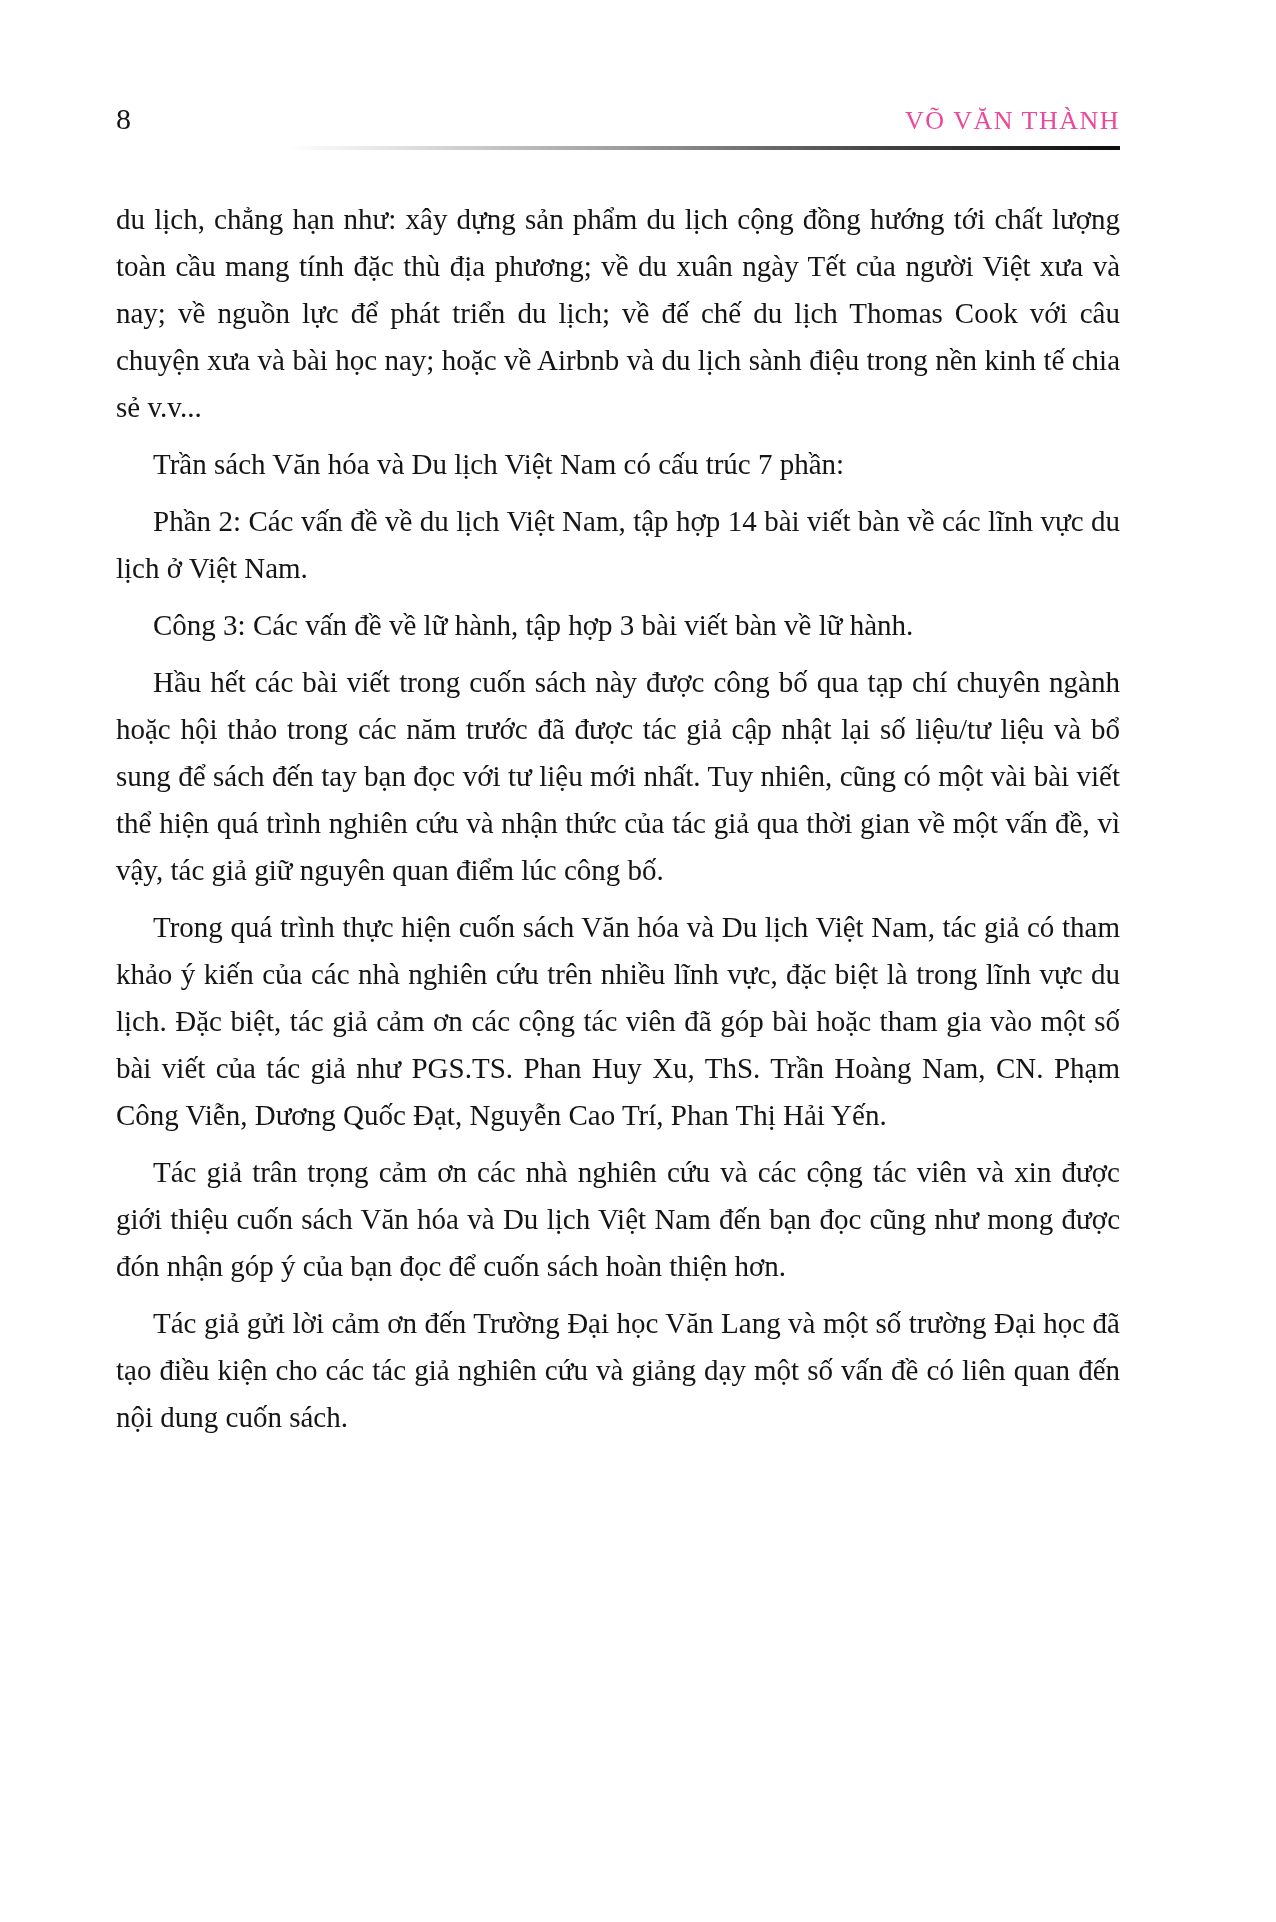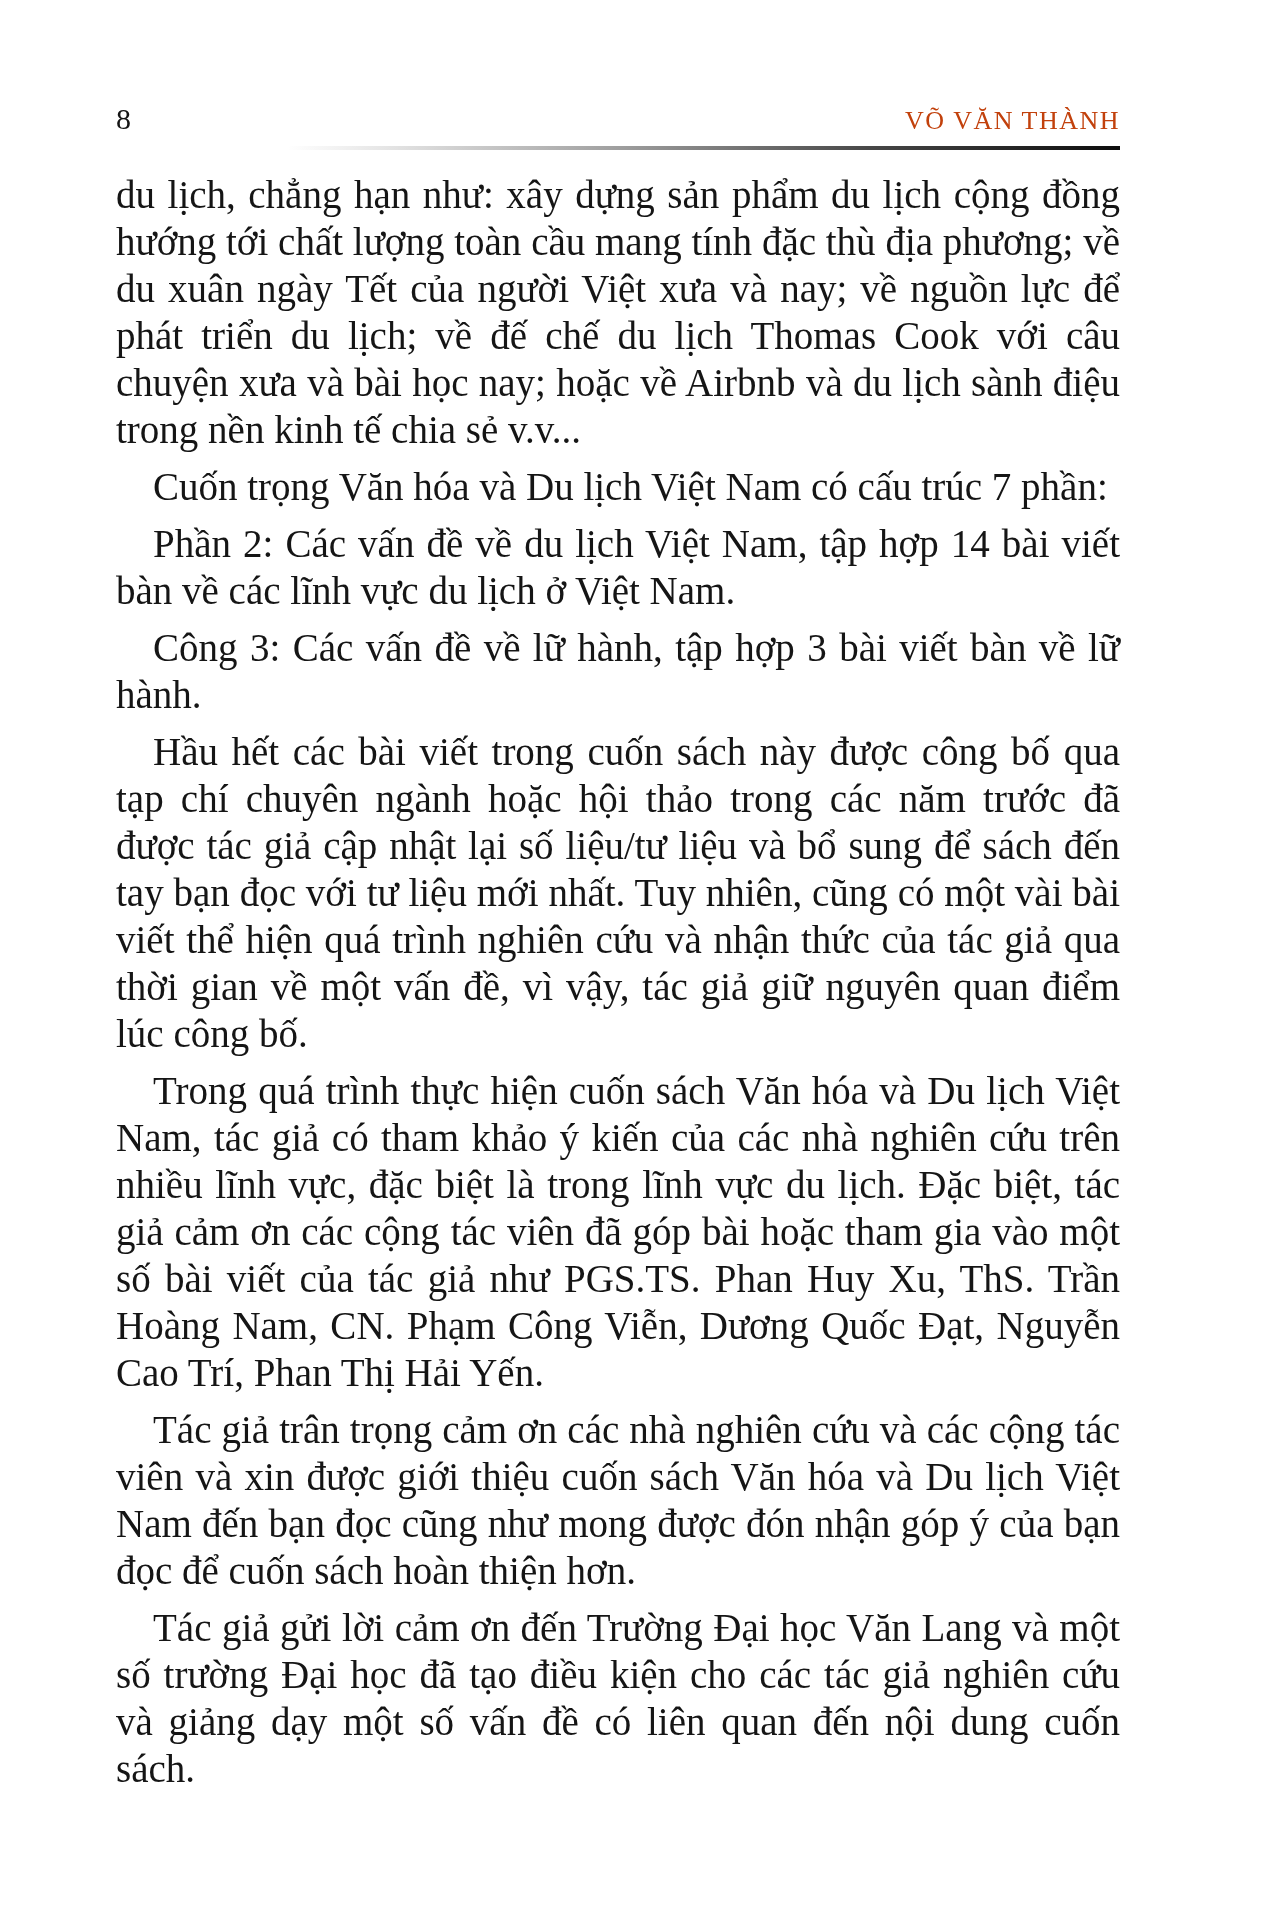--- a/index.html
+++ b/index.html
@@ -25,36 +25,36 @@
     align-items: baseline;
   }
   .page-number {
     font-size: 30px;
     line-height: 1;
   }
   .running-head {
     font-size: 26px;
     line-height: 1;
     letter-spacing: 1.5px;
-    color: #c2410c;
+    color: #ec4899;
   }
   .header-rule {
     margin-top: 12px;
     margin-left: 17%;
     height: 4px;
     background: linear-gradient(to right,
       rgba(40,40,40,0) 0%,
       rgba(40,40,40,0.12) 12%,
       rgba(40,40,40,0.45) 40%,
       rgba(25,25,25,0.8) 70%,
       #0d0d0d 100%);
   }
   .body-text {
-    margin-top: 21px;
-    font-size: 39px;
+    margin-top: 46px;
+    font-size: 29px;
     line-height: 47px;
     text-align: justify;
     text-justify: inter-word;
   }
   .body-text p {
     margin: 0 0 10px 0;
   }
   .body-text p.indent {
     text-indent: 37px;
   }
@@ -68,21 +68,21 @@
   <header>
     <div class="running-header-row">
       <span class="page-number">8</span>
       <span class="running-head">VÕ VĂN THÀNH</span>
     </div>
     <div class="header-rule"></div>
   </header>
 
   <main class="body-text">
       <p class=""><span>du lịch, chẳng hạn như: xây dựng sản phẩm du lịch cộng đồng hướng tới chất lượng toàn cầu mang tính đặc thù địa phương; về du xuân ngày Tết của người Việt xưa và nay; về nguồn lực để phát triển du lịch; về đế chế du lịch Thomas Cook với câu chuyện xưa và bài học nay; hoặc về Airbnb và du lịch sành điệu trong nền kinh tế chia sẻ v.v...</span></p>
-      <p class="indent"><span>Cuốn trọng </span><span class="italic">Văn hóa và Du lịch Việt Nam</span><span> có cấu trúc 7 phần:</span></p>
+      <p class="indent"><span>Trần sách </span><span class="italic">Văn hóa và Du lịch Việt Nam</span><span> có cấu trúc 7 phần:</span></p>
       <p class="indent"><span class="italic">Phần 2:</span><span> Các vấn đề về du lịch Việt Nam, tập hợp 14 bài viết bàn về các lĩnh vực du lịch ở Việt Nam.</span></p>
       <p class="indent"><span class="italic">Công 3:</span><span> Các vấn đề về lữ hành, tập hợp 3 bài viết bàn về lữ hành.</span></p>
       <p class="indent"><span>Hầu hết các bài viết trong cuốn sách này được công bố qua tạp chí chuyên ngành hoặc hội thảo trong các năm trước đã được tác giả cập nhật lại số liệu/tư liệu và bổ sung để sách đến tay bạn đọc với tư liệu mới nhất. Tuy nhiên, cũng có một vài bài viết thể hiện quá trình nghiên cứu và nhận thức của tác giả qua thời gian về một vấn đề, vì vậy, tác giả giữ nguyên quan điểm lúc công bố.</span></p>
       <p class="indent"><span>Trong quá trình thực hiện cuốn sách </span><span class="italic">Văn hóa và Du lịch Việt Nam</span><span>, tác giả có tham khảo ý kiến của các nhà nghiên cứu trên nhiều lĩnh vực, đặc biệt là trong lĩnh vực du lịch. Đặc biệt, tác giả cảm ơn các cộng tác viên đã góp bài hoặc tham gia vào một số bài viết của tác giả như PGS.TS. Phan Huy Xu, ThS. Trần Hoàng Nam, CN. Phạm Công Viễn, Dương Quốc Đạt, Nguyễn Cao Trí, Phan Thị Hải Yến.</span></p>
       <p class="indent"><span>Tác giả trân trọng cảm ơn các nhà nghiên cứu và các cộng tác viên và xin được giới thiệu cuốn sách </span><span class="italic">Văn hóa và Du lịch Việt Nam</span><span> đến bạn đọc cũng như mong được đón nhận góp ý của bạn đọc để cuốn sách hoàn thiện hơn.</span></p>
       <p class="indent"><span>Tác giả gửi lời cảm ơn đến Trường Đại học Văn Lang và một số trường Đại học đã tạo điều kiện cho các tác giả nghiên cứu và giảng dạy một số vấn đề có liên quan đến nội dung cuốn sách.</span></p>
     </main>
 </div>
 
 </body></html>

